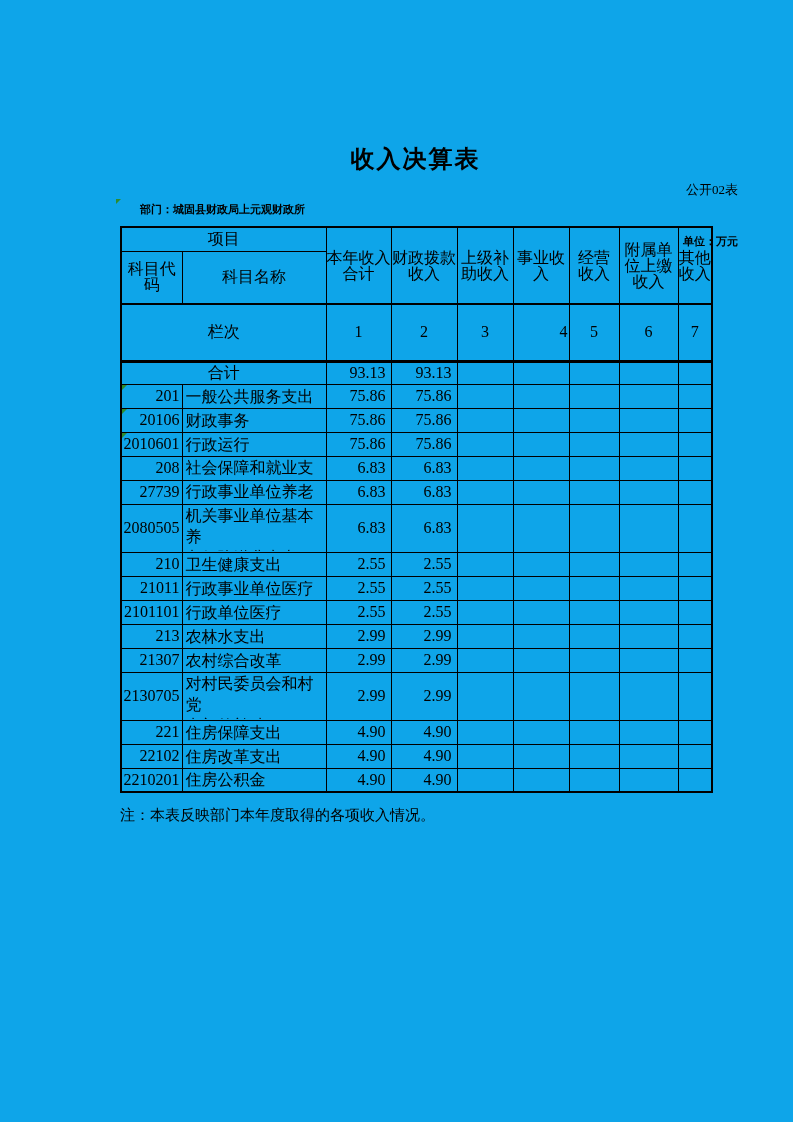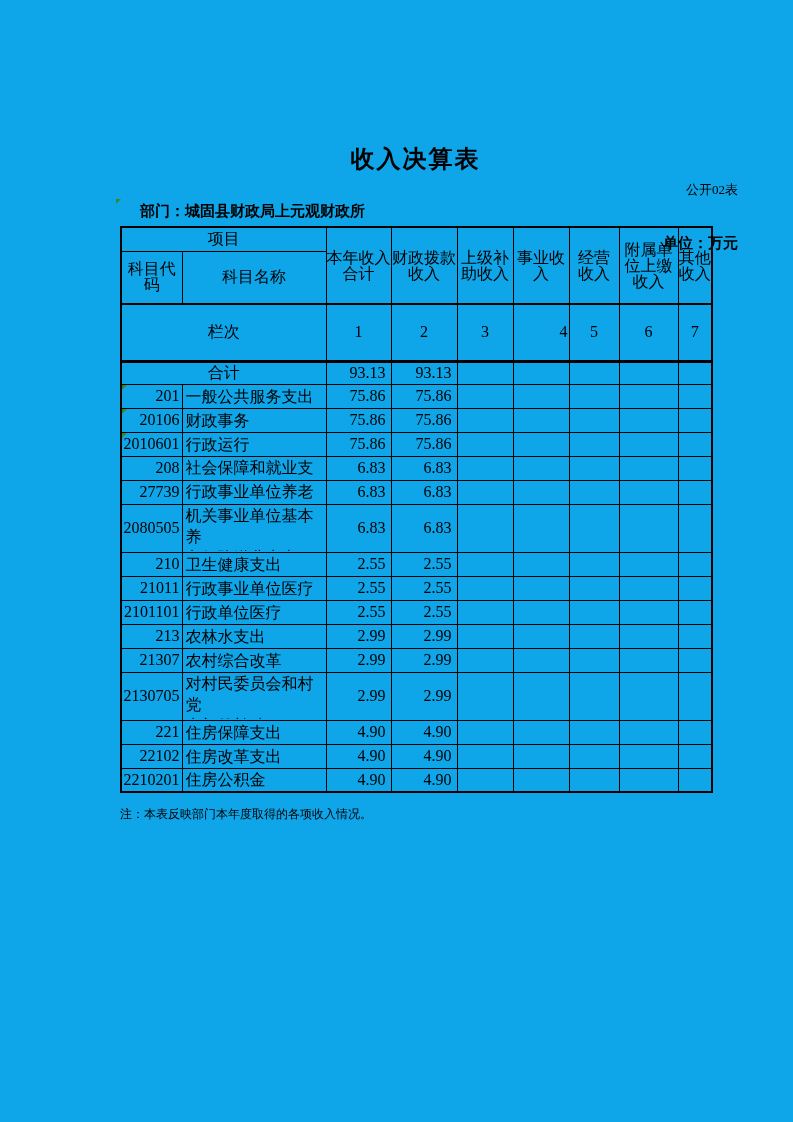--- a/index.html
+++ b/index.html
@@ -2,21 +2,21 @@
 <html><head>
 <meta charset="utf-8">
 <style>
   html,body{margin:0;padding:0;background:#e8e8e8;}
   .page{position:relative;width:793px;height:1122px;background:#0ea5e9;margin:0 auto;overflow:hidden;
         font-family:"Liberation Serif","DejaVu Serif",serif;color:#000;}
   .title{position:absolute;top:143px;left:120px;width:591px;text-align:center;
          font-family:"Liberation Sans","DejaVu Sans",sans-serif;font-weight:bold;font-size:24px;letter-spacing:2px;}
   .form-code{position:absolute;top:181px;left:120px;width:618px;text-align:right;font-size:13px;}
   .meta{position:absolute;top:202px;left:120px;width:618px;height:18px;
-        font-family:Liberation Mono, monospace;font-weight:bold;font-size:15px;text-align:right;}
+        font-family:Liberation Mono, monospace;font-weight:bold;font-size:11px;text-align:right;}
   .dept{position:absolute;left:20px;top:0;}
   .unit{position:absolute;right:0;top:0;margin-top:32px;}
   table.grid{position:absolute;top:226px;left:120px;width:591px;border-collapse:collapse;table-layout:fixed;
         font-size:16px;border:2px solid #000;}
   .grid th,.grid td{border:1px solid #000;padding:0;vertical-align:middle;font-weight:normal;overflow:hidden;}
   tr.hr1{height:24px;}
   tr.hr2{height:53px;}
   tr.lanci{height:57px;}
   tr.total{height:22px;}
   tr.h24{height:24px;padding-left:20px;}
@@ -26,21 +26,21 @@
   .hr2 th{border-bottom:2px solid #000;}
   .hr1 th[rowspan]{border-bottom:2px solid #000;}
   tr.lanci td{border-bottom:3px solid #000;}
   td.code{text-align:right;padding-right:2px;position:relative;}
   td.name{text-align:left;}
   .nm{padding-left:3px;padding-right:2px;white-space:pre-line;line-height:21px;overflow:hidden;}
   tr.h24 .nm{max-height:23px;}
   tr.h48 .nm{max-height:46px;}
   td.val{text-align:right;padding-right:5px;}
   tr.lanci td.r{text-align:right;padding-right:1px;}
-  .note{position:absolute;top:806px;left:120px;font-size:12px;}
+  .note{position:absolute;top:806px;left:120px;font-size:15px;}
   .tri{position:absolute;width:0;height:0;border-top:5px solid #2e8b2e;border-right:5px solid transparent;}
   .page-tri{left:116px;top:199px;}
   td .tri{top:0;left:0;}
 </style>
 </head>
 <body>
 
 <div class="page">
 
   <span class="tri page-tri" style="border-top-color: rgb(46, 139, 46);"></span>

